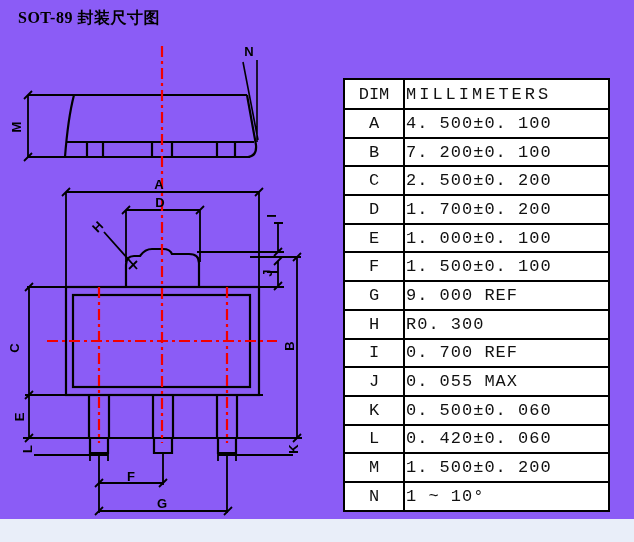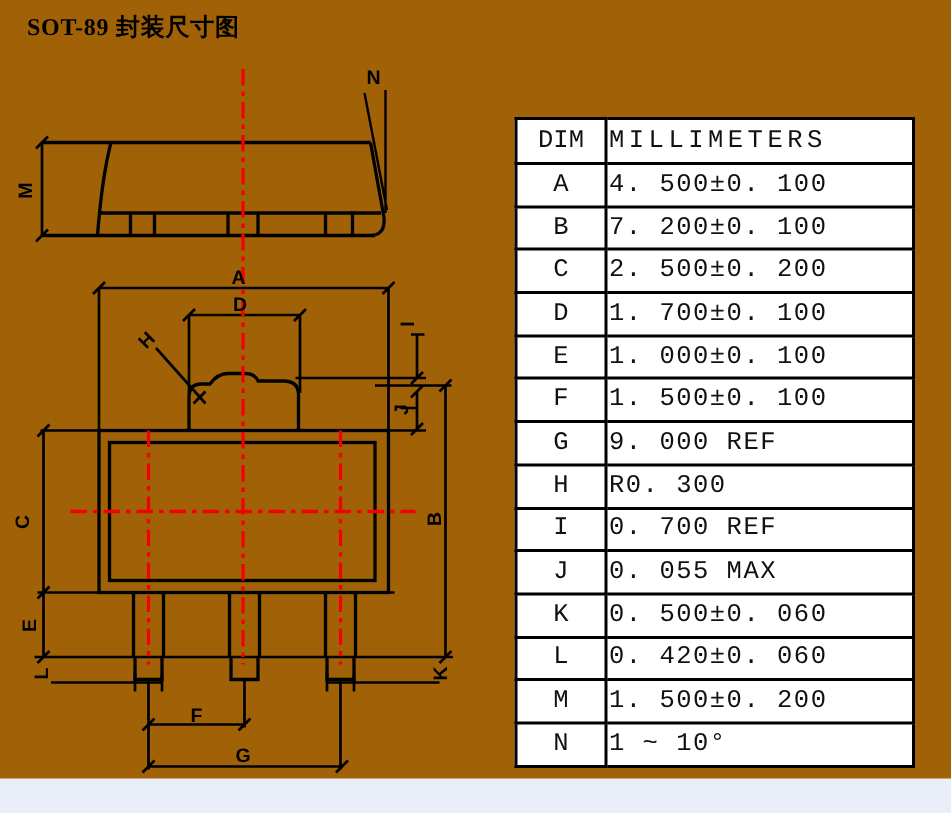--- a/index.html
+++ b/index.html
@@ -1,16 +1,16 @@
 <!DOCTYPE html>
 <html><head>
 <meta charset="utf-8">
 <style>
   html,body{margin:0;padding:0;background:#ffffff;}
-  .page{position:relative;width:634px;height:542px;background:#a16207;overflow:hidden;
+  .page{position:relative;width:634px;height:542px;background:#8b5cf6;overflow:hidden;
         font-family:"Liberation Sans",sans-serif;}
   .title{position:absolute;left:18px;top:8px;font-family:"Liberation Serif",serif;
          font-weight:bold;font-size:16px;color:#000;letter-spacing:.5px;white-space:nowrap;}
   svg{position:absolute;left:0;top:0;}
   svg text{font-family:"Liberation Sans",sans-serif;font-weight:bold;font-size:13px;fill:#000;}
   .dimtable{position:absolute;left:343px;top:78px;width:265px;border-collapse:collapse;
             table-layout:fixed;background:#fff;}
   .dimtable td{border:2px solid #000;font-family:"Liberation Mono",monospace;
                color:#111;font-size:17px;overflow:hidden;white-space:nowrap;}
   .dimtable col.c1{width:60px;}
@@ -133,21 +133,21 @@
       <tr class="row">
         <td class="dimcell">B</td>
         <td class="valcell">7. 200±0. 100</td>
       </tr>
       <tr class="row">
         <td class="dimcell">C</td>
         <td class="valcell">2. 500±0. 200</td>
       </tr>
       <tr class="row">
         <td class="dimcell">D</td>
-        <td class="valcell">1. 700±0. 100</td>
+        <td class="valcell">1. 700±0. 200</td>
       </tr>
       <tr class="row">
         <td class="dimcell">E</td>
         <td class="valcell">1. 000±0. 100</td>
       </tr>
       <tr class="row">
         <td class="dimcell">F</td>
         <td class="valcell">1. 500±0. 100</td>
       </tr>
       <tr class="row">

